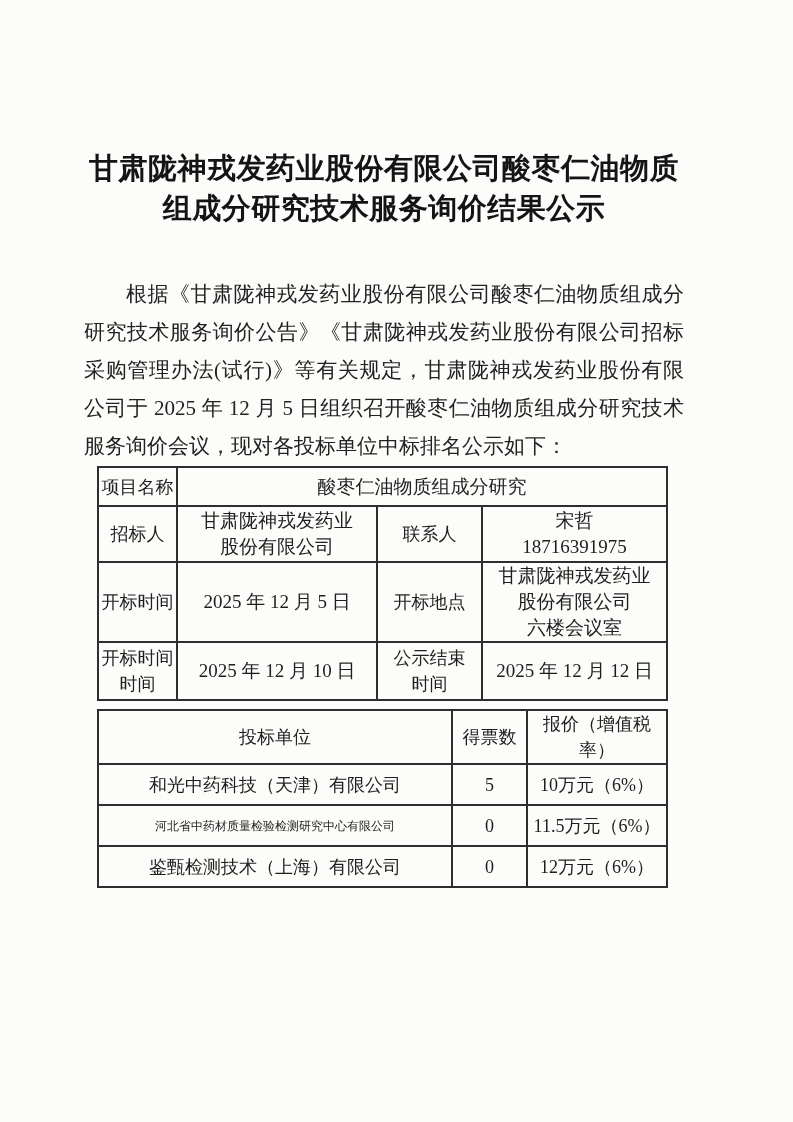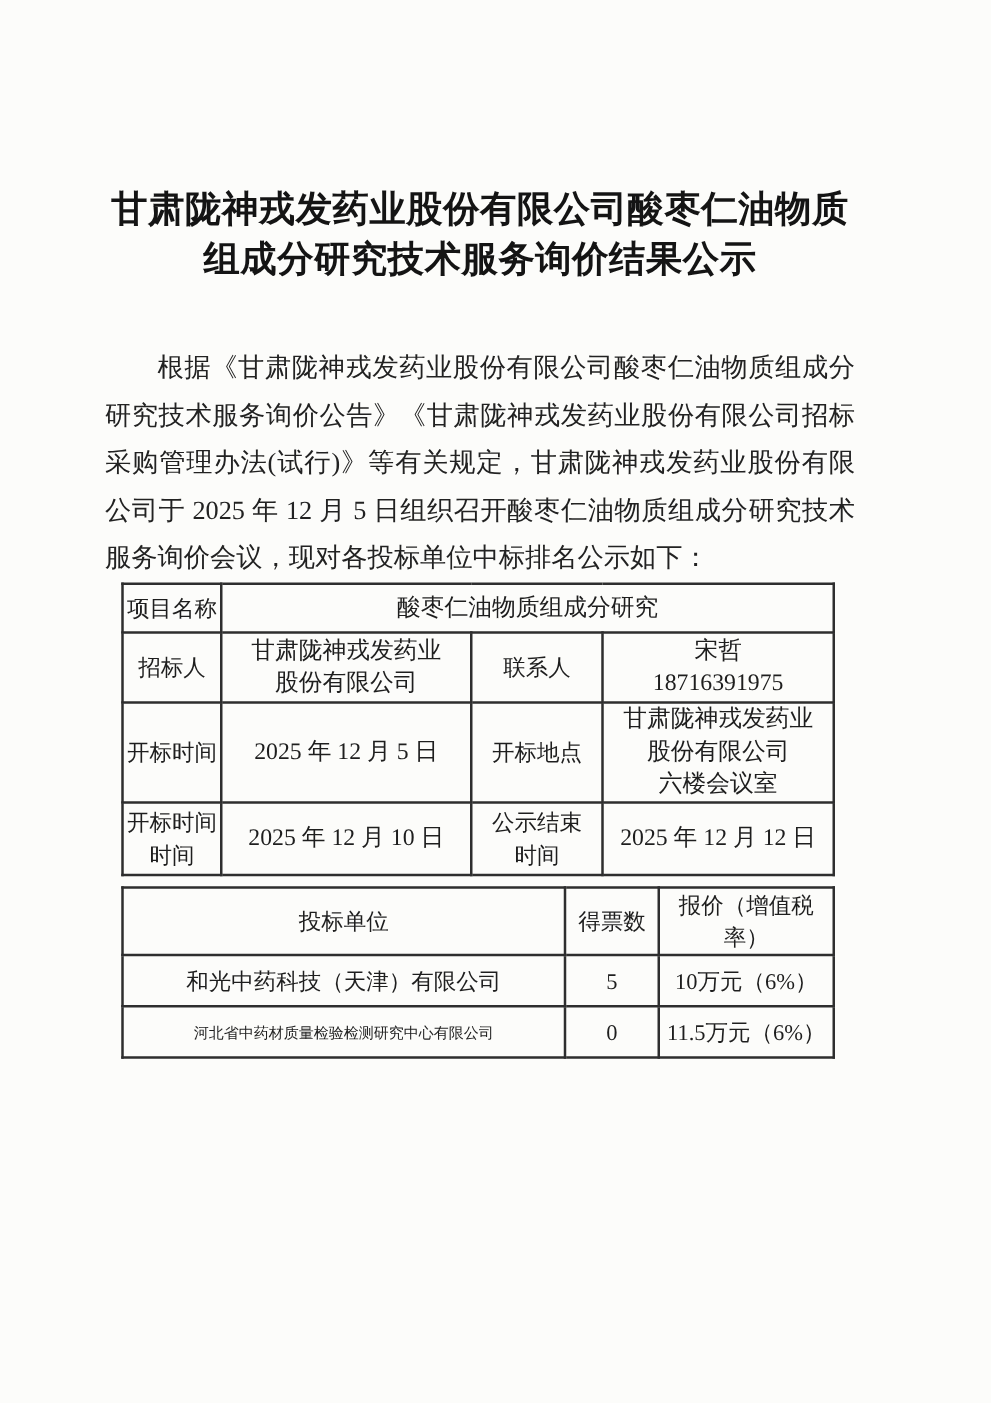--- a/index.html
+++ b/index.html
@@ -138,18 +138,23 @@
         <tr class="dr">
           <td>和光中药科技（天津）有限公司</td>
           <td>5</td>
           <td>10万元（6%）</td>
         </tr>
         <tr class="dr">
           <td class="bidder-cell">河北省中药材质量检验检测研究中心有限公司</td>
           <td>0</td>
           <td>11.5万元（6%）</td>
         </tr>
+        <tr class="dr">
+          <td>鉴甄检测技术（上海）有限公司</td>
+          <td>0</td>
+          <td>12万元（6%）</td>
+        </tr>
       </tbody>
     </table>
 
 
   </div>
 </div>
 
 </body></html>

